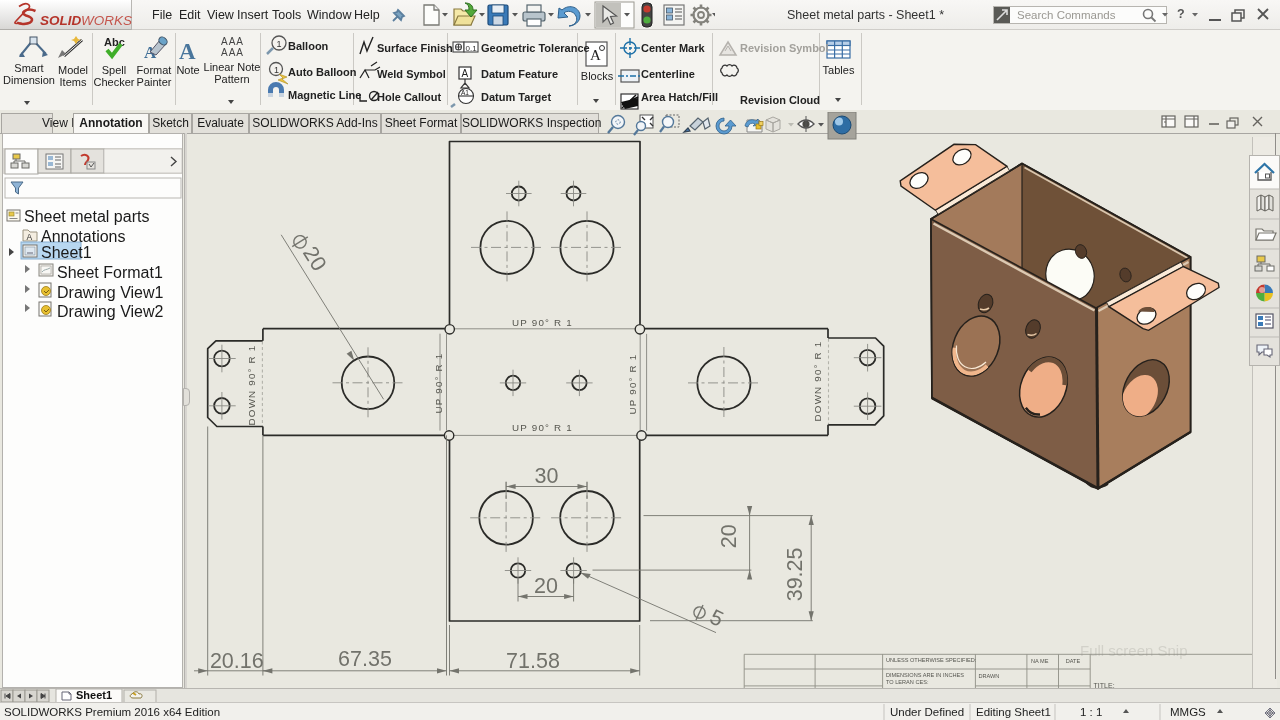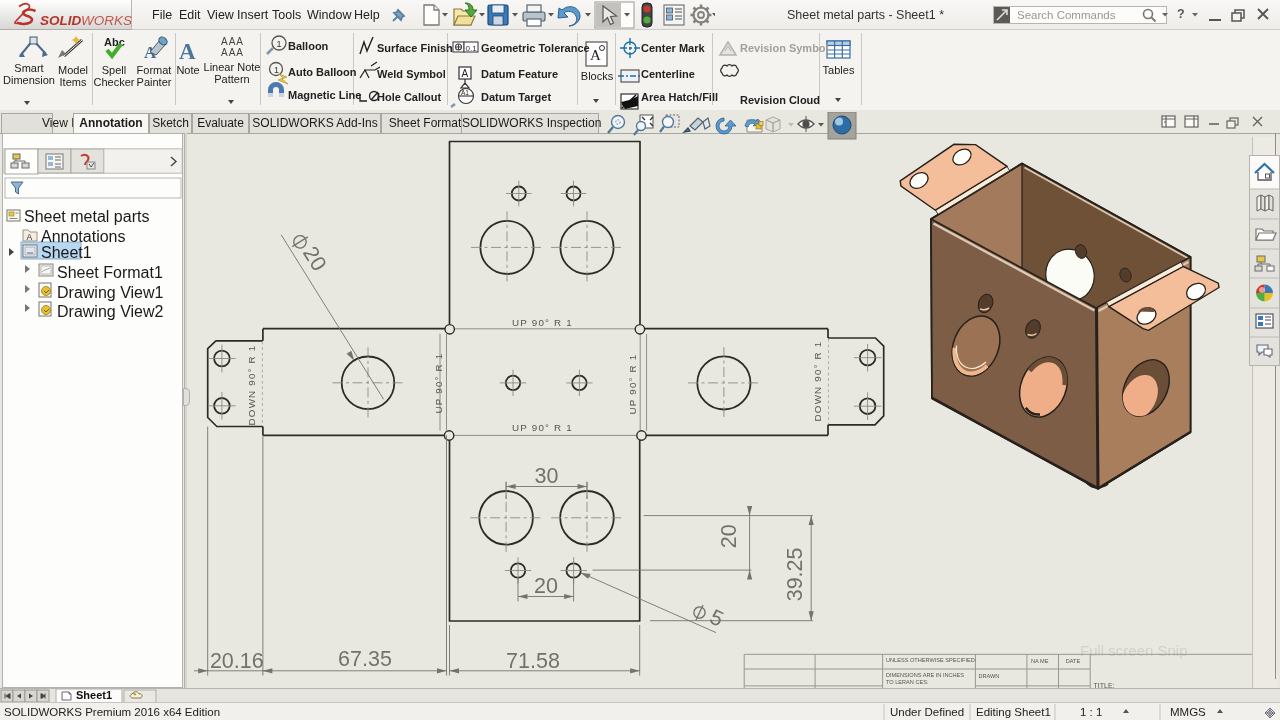--- a/index.html
+++ b/index.html
@@ -507,21 +507,21 @@
     <div class="caret" style="left:593px;top:69px;"></div>
     <div class="caret" style="left:835px;top:68px;"></div>
   </div>
 
   <div id="tabrow">
     <div class="ctab" style="left:1px;width:52px;padding-left:40px;">View Layout</div>
     <div class="ctab active" style="left:73px;width:76px;">Annotation</div>
     <div class="ctab" style="left:149px;width:43px;">Sketch</div>
     <div class="ctab" style="left:192px;width:57px;">Evaluate</div>
     <div class="ctab" style="left:249px;width:132px;">SOLIDWORKS Add-Ins</div>
-    <div class="ctab" style="left:381px;width:88px;">Sheet Format</div>
+    <div class="ctab" style="left:381px;width:80px;">Sheet Format</div>
     <div class="ctab" style="left:461px;width:138px;">SOLIDWORKS Inspection</div>
   </div>
 
   <div class="abs" style="left:0;top:133px;width:1280px;height:1px;background:#a8a6a2;z-index:14;"></div>
   <div class="abs" style="left:184px;top:133px;width:3px;height:555px;background:#d7d5d0;border-left:1px solid #b3b1ad;z-index:14;"></div>
 
   <div id="lpanel">
     <svg class="abs" style="left:0;top:4px;" width="179" height="549" viewBox="0 0 179 549">
 
       <rect x="0" y="10" width="179" height="26" fill="#dcdad5"></rect>

